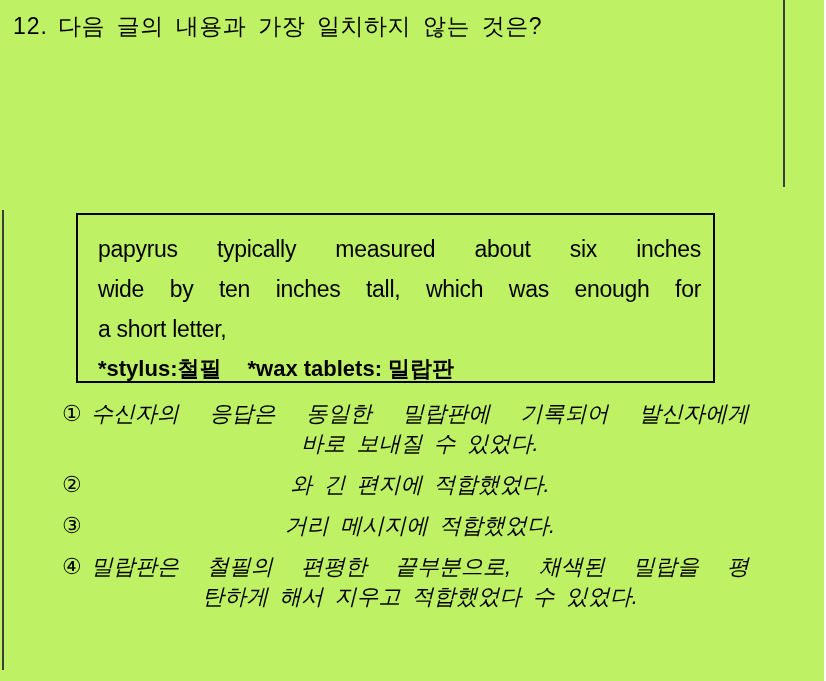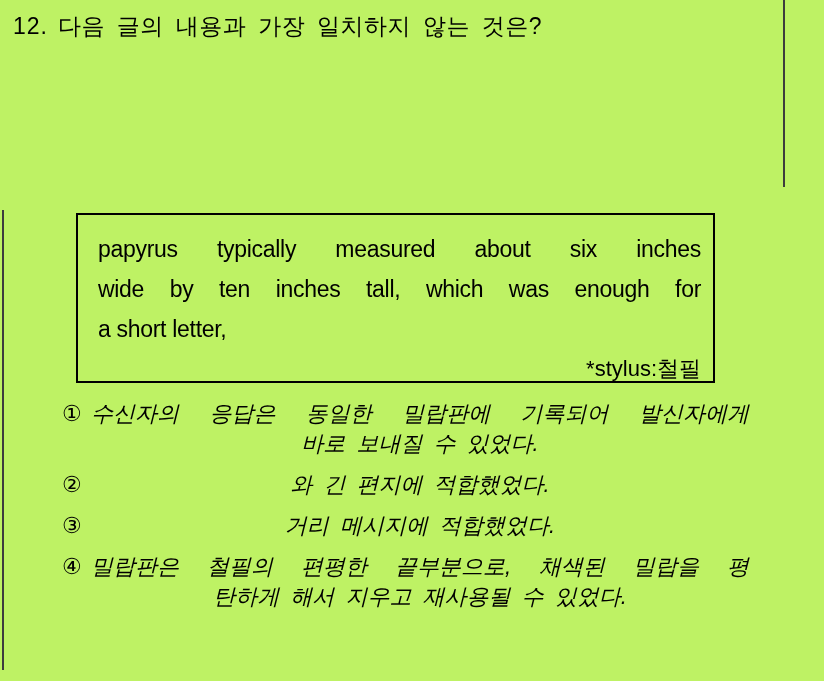--- a/index.html
+++ b/index.html
@@ -43,24 +43,25 @@
     padding: 14px 12px 0 20px;
     font-size: 23px;
     letter-spacing: -0.3px;
   }
   .p-line { line-height: 40px; }
   .p-just { text-align: justify; text-align-last: justify; }
   .p-note {
     line-height: 40px;
     font-size: 22px;
     display: flex;
-    justify-content: flex-end;
+    justify-content: flex-start;
     gap: 26px;
     letter-spacing: 0;
     white-space: nowrap;
+    font-weight: bold;
   }
   
   .choices {
     position: absolute;
     left: 62px;
     top: 399px;
     font-size: 22px;
   }
   .choice { display: flex; margin-bottom: 11px; }
   .choice-marker {
@@ -84,20 +85,21 @@
 
   <div class="vline vline-right"></div>
   <div class="vline vline-left"></div>
 
   <div class="passage-box">
     <div class="p-line p-just">papyrus typically measured about six inches</div>
     <div class="p-line p-just">wide by ten inches tall, which was enough for</div>
     <div class="p-line">a short letter,</div>
     <div class="p-note">
       <span>*stylus:철필</span>
+      <span>*wax tablets: 밀랍판</span>
     </div>
   </div>
 
   <div class="choices">
 
     <div class="choice">
       <span class="choice-marker">①</span>
       <div class="choice-text">
         <div class="c-line c-just">수신자의 응답은 동일한 밀랍판에 기록되어 발신자에게</div>
         <div class="c-line">바로 보내질 수 있었다.</div>
@@ -115,19 +117,19 @@
       <span class="choice-marker">③</span>
       <div class="choice-text">
         <div class="c-line">거리 메시지에 적합했었다.</div>
       </div>
     </div>
 
     <div class="choice">
       <span class="choice-marker">④</span>
       <div class="choice-text">
         <div class="c-line c-just">밀랍판은 철필의 편평한 끝부분으로, 채색된 밀랍을 평</div>
-        <div class="c-line">탄하게 해서 지우고 재사용될 수 있었다.</div>
+        <div class="c-line">탄하게 해서 지우고 적합했었다 수 있었다.</div>
       </div>
     </div>
 
   </div>
 
 </div>
 
 </body></html>

